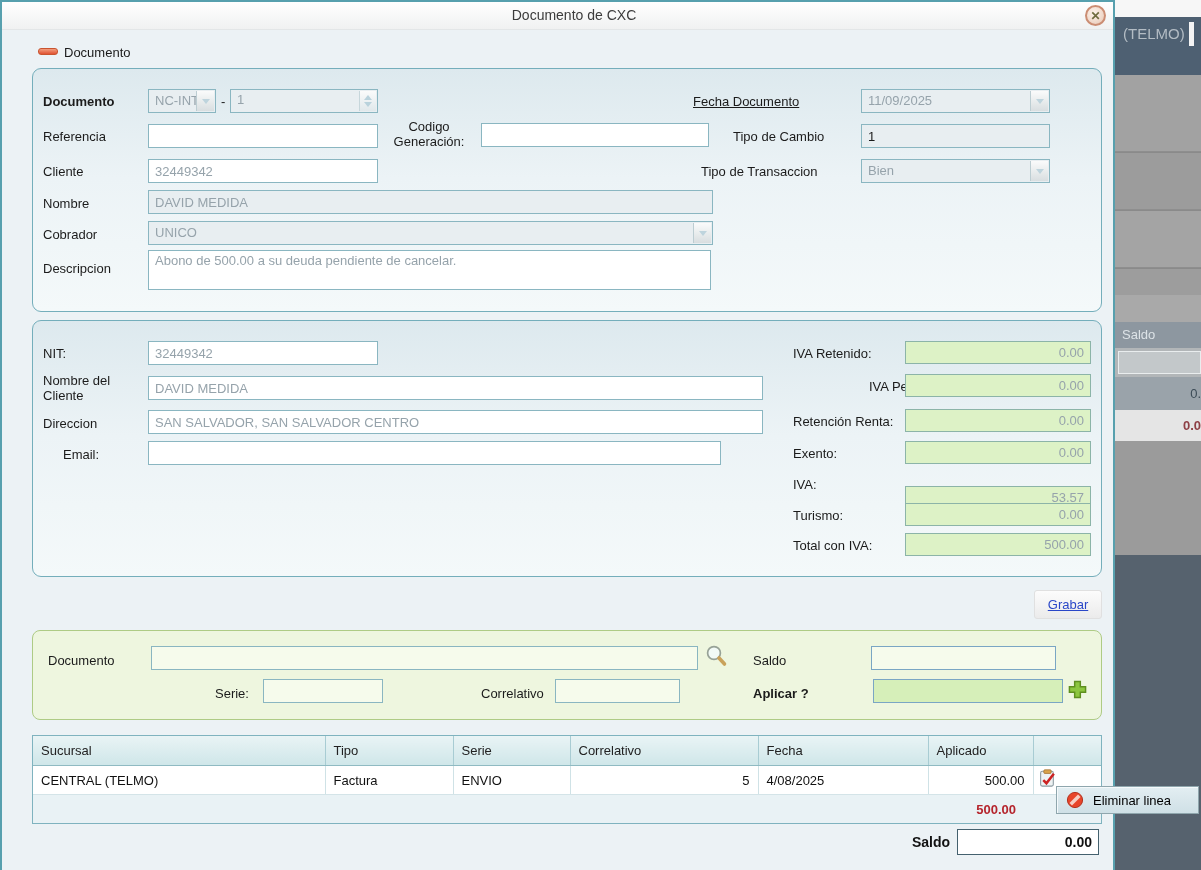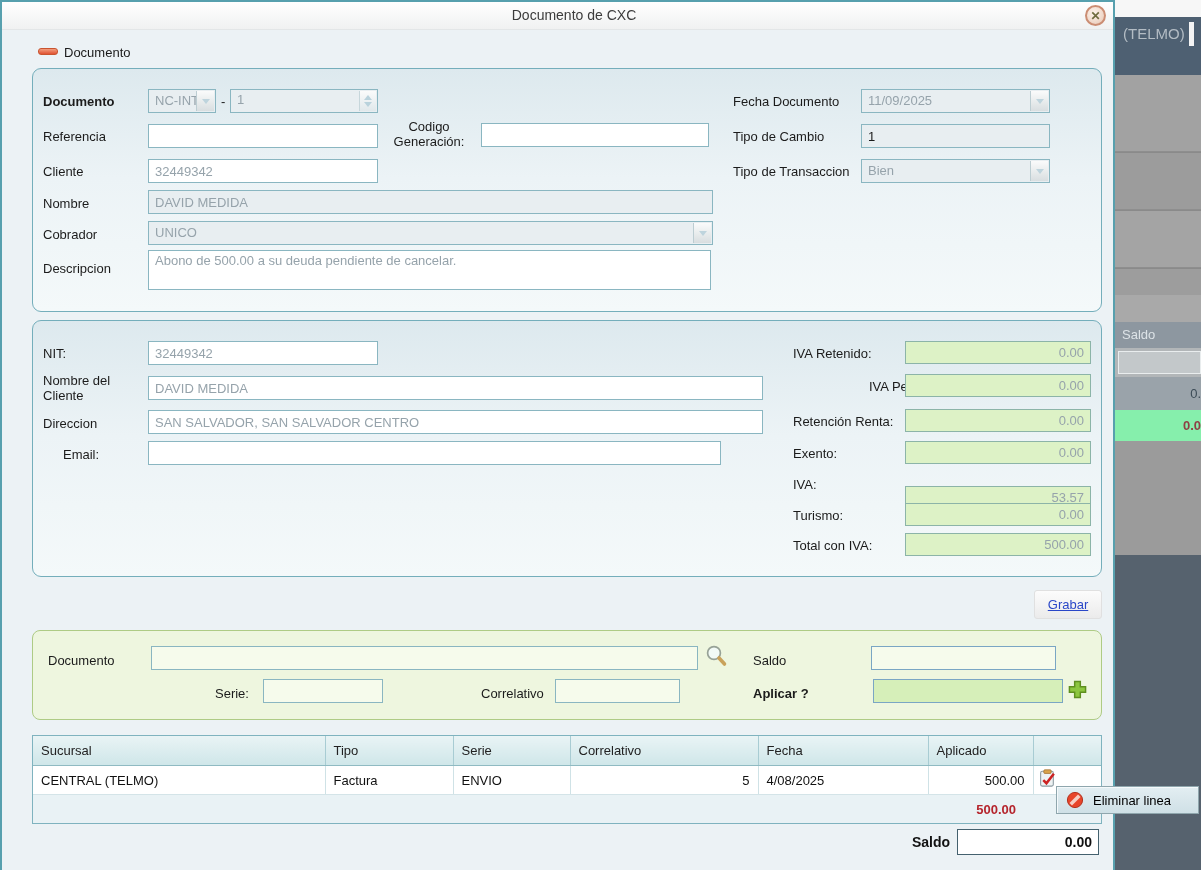--- a/index.html
+++ b/index.html
@@ -124,21 +124,21 @@
   <div class="bgband" style="top:295px;height:27px;background:#a9a9a9;"></div>
   <div class="bgband" style="top:322px;height:26px;background:#8d97a0;color:#dde3e7;font-size:13px;padding:5px 0 0 7px;">
     <span>Saldo</span>
   </div>
   <div class="bgband" style="top:348px;height:29px;background:#b2b6b8;">
     <span style="position:absolute;left:3px;top:3px;right:0;height:21px;background:#c3c8ca;border:1px solid #e9edee;"></span>
   </div>
   <div class="bgband" style="top:377px;height:33px;background:#9aa3aa;color:#3d4c57;font-size:13px;text-align:right;padding-top:9px;">
     <span>0.</span>
   </div>
-  <div class="bgband" style="top:410px;height:31px;background:#86efac;color:#8e4046;font-weight:bold;font-size:13px;text-align:right;padding-top:8px;">
+  <div class="bgband" style="top:410px;height:31px;background:#e5e5e5;color:#8e4046;font-weight:bold;font-size:13px;text-align:right;padding-top:8px;">
     <span>0.0</span>
   </div>
   <div class="bgband" style="top:441px;height:114px;background:#9b9b9b;"></div>
   <div class="bgband" style="top:555px;height:315px;background:#56626e;"></div>
 </div>
 
 <div class="modal">
   <div class="titlebar">
     <span>Documento de CXC</span>
   </div>
@@ -181,30 +181,30 @@
     <div class="ipt sel dis gray" style="left:115px;top:152px;width:565px;">
       <span>UNICO</span>
       <span class="selbtn">
           <i class="tri-d"></i>
         </span>
     </div>
 
     <span class="lbl" style="left:10px;top:192px;">Descripcion</span>
     <textarea class="ipt ta gray" style="left: 115px; top: 181px; width: 563px;">Abono de 500.00 a su deuda pendiente de cancelar.</textarea>
 
-    <span class="lbl" style="left:700px;top:25px;">Fecha Documento</span>
+    <span class="lbl" style="left:660px;top:25px;text-decoration:underline;">Fecha Documento</span>
     <div class="ipt sel dis gray" style="left:828px;top:20px;width:189px;">
       <span>11/09/2025</span>
       <span class="selbtn">
           <i class="tri-d"></i>
         </span>
     </div>
     <span class="lbl" style="left:700px;top:60px;">Tipo de Cambio</span>
     <input class="ipt dis" style="left: 828px; top: 55px; width: 189px;" value="1">
-    <span class="lbl" style="left:700px;top:95px;">Tipo de Transaccion</span>
+    <span class="lbl" style="left:668px;top:95px;">Tipo de Transaccion</span>
     <div class="ipt sel dis gray" style="left:828px;top:90px;width:189px;">
       <span>Bien</span>
       <span class="selbtn">
           <i class="tri-d"></i>
         </span>
     </div>
   </div>
 
   <div class="panel" style="top:318px;height:257px;">
     <span class="lbl" style="left:10px;top:25px;">NIT:</span>

